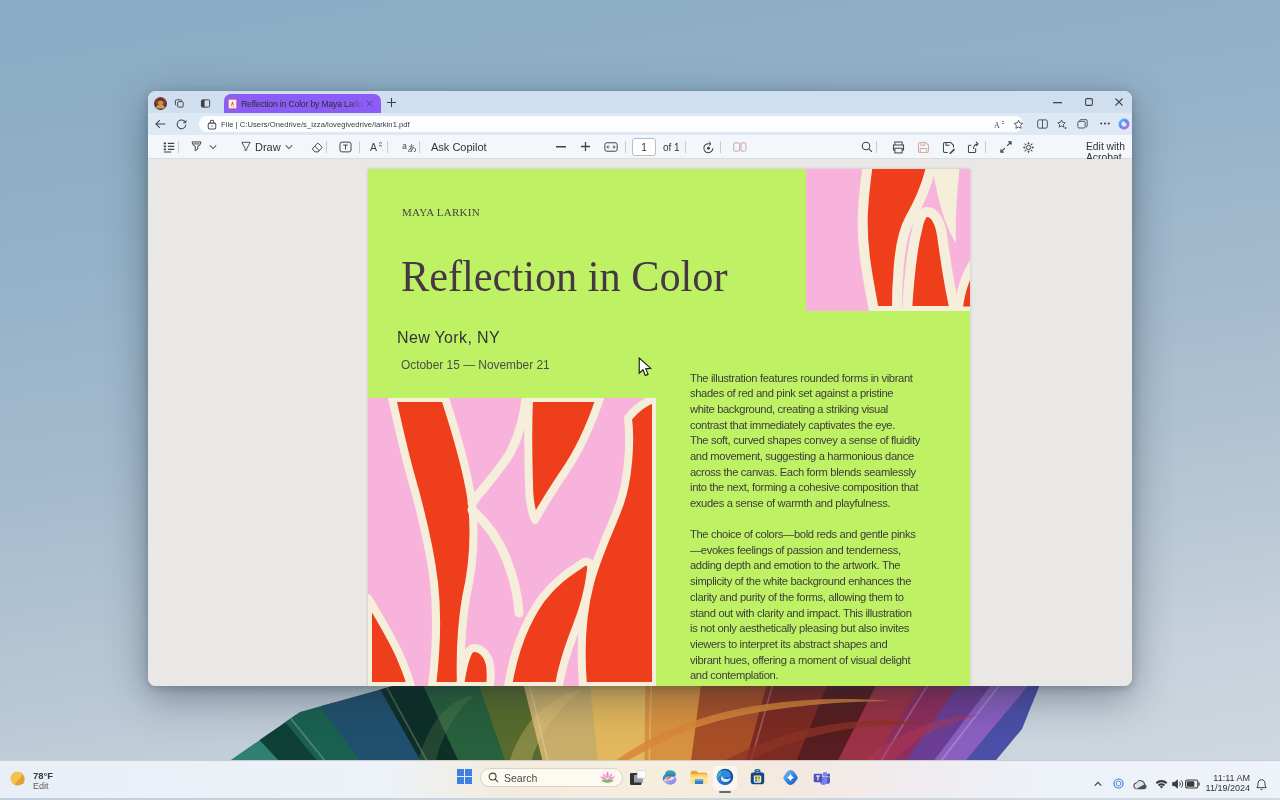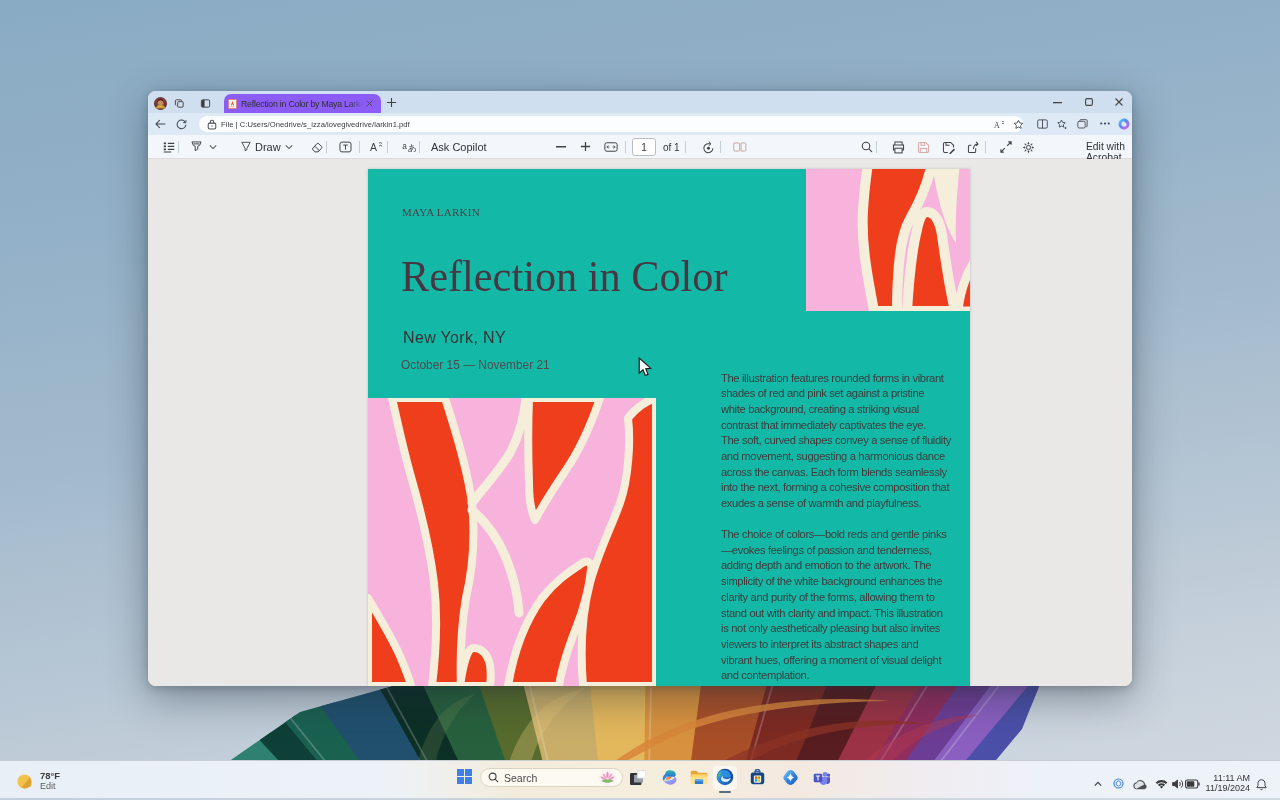--- a/index.html
+++ b/index.html
@@ -11,21 +11,21 @@
 
   
   #bloom { position:absolute; left:0; top:0; width:1280px; height:800px; }
 
   
   #taskbar { position:absolute; left:0; top:760px; width:1280px; height:38px;
     background: linear-gradient(90deg, #e9eff7 0%, #edf2f8 30%, #f3ecdd 40%, #f6eedd 52%, #f3e9e0 62%, #f0ecf0 72%, #edf2f9 82%, #eef3f9 100%);
     border-top:1px solid #c9cdd2;
     text-align:right;
   }
-  #weather { position:absolute; left:17px; top:771px; display:flex; align-items:center; }
+  #weather { position:absolute; left:10px; top:771px; display:flex; }
   #weather .t1 { font-size:9.5px; font-weight:bold; color:#3a3a3a; line-height:10px; }
   #weather .t2 { font-size:9px; color:#5d5d5d; line-height:9px; margin-top:1px; }
   #tray { position:absolute; left:0; top:768px; width:1280px; height:32px; color:#3f3f3f;padding-left:48px; }
   #tray > svg, #tray > div { position:absolute; }
   #clock { text-align:right; font-size:9px; color:#333; line-height:9.5px; }
 
   
   #win { position:absolute; left:148px; top:91px; width:984px; height:595px;
     border-radius:8px; background:#e9e8e6;
     box-shadow: 0 12px 40px rgba(30,42,56,.42), 0 2px 8px rgba(30,42,56,.25);
@@ -37,29 +37,29 @@
 
   .tab { position:absolute; left:76px; top:3px; width:157px; height:19px; background:#8b5cf6;
     border-radius:7px 7px 0 0; display:flex; align-items:center; }
   .tabtitle { font-size:8.7px; letter-spacing:-0.2px; color:#2e2e2e; white-space:nowrap; overflow:hidden; width:124px; margin-left:17px;
      -webkit-mask-image:linear-gradient(90deg,#000 86%,transparent 99%);}
 
   .pill { position:absolute; left:51px; top:3px; width:824px; height:16px; background:#fcfdfe; border-radius:8px;
     display:flex; align-items:center; font-size:7.6px; color:#3a3a3a; }
 
   
-  #page { position:absolute; left:220px; top:10px; width:602px; height:517px; background:#14b8a6;
+  #page { position:absolute; left:220px; top:10px; width:602px; height:517px; background:#bef264;
      box-shadow:0 0 3px rgba(0,0,0,.18); overflow:hidden; }
   #brand { position:absolute; left:34px; top:32px; font-family:"Liberation Serif",serif; font-size:11px;
      letter-spacing:0.25px; color:#4a3e47; line-height:11px; padding-top:5.9px;}
   #title { position:absolute; left:33px; top:85px; font-family:"Liberation Serif",serif; font-size:45px; line-height:45px;
      color:#473743; transform:scaleX(.94); transform-origin:left top; white-space:nowrap; }
-  #city  { position:absolute; left:35px; top:159px; font-size:16px; letter-spacing:0.35px; color:#333336; line-height:20px;}
+  #city  { position:absolute; left:29px; top:159px; font-size:16px; letter-spacing:0.35px; color:#333336; line-height:20px;}
   #dates { position:absolute; left:33px; top:188px; font-size:11.9px; color:#4c4c4e; line-height:16px;}
-  .para  { position:absolute; left:353px; font-size:11.2px; letter-spacing:-0.35px; line-height:15.7px; color:#3c3c3c; white-space:nowrap; }
+  .para  { position:absolute; left:322px; font-size:11.2px; letter-spacing:-0.35px; line-height:15.7px; color:#3c3c3c; white-space:nowrap; }
 
   .sep { width:1px; height:12px; background:#c5cdd4; }
 </style>
 </head>
 <body>
 
 <svg id="bloom" viewBox="0 0 1280 800">
 <defs>
       <clipPath id="bloomclip">
         <path d="M205,778 L300,712 L400,684 L1040,684 L1022,729 L992,765 L983,778 Z"></path>

